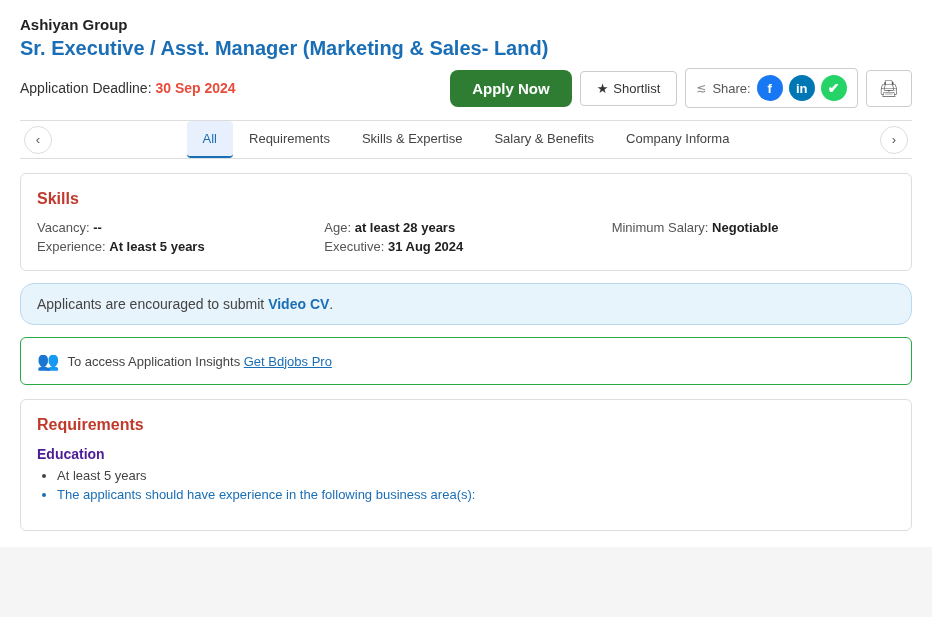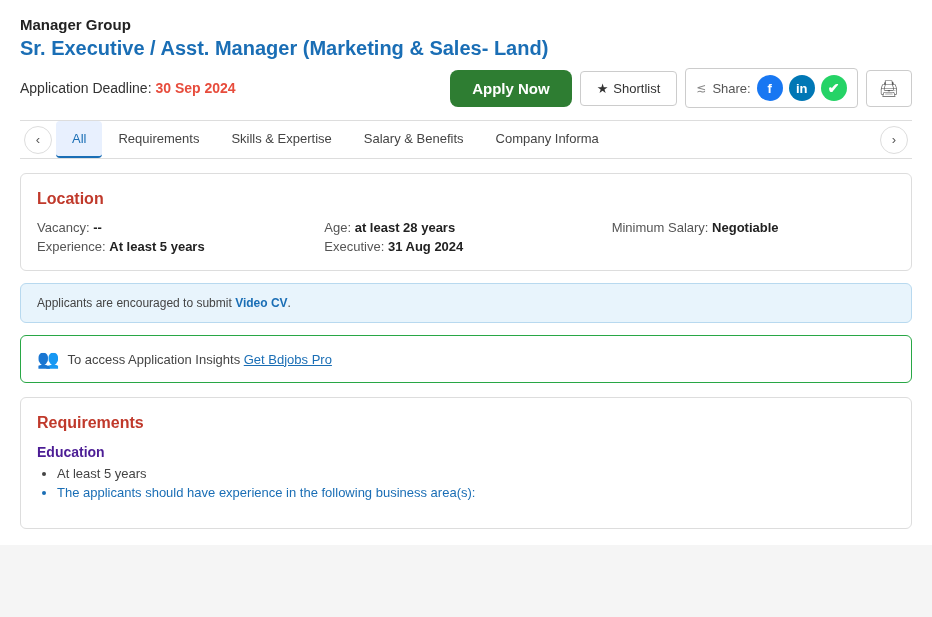--- a/index.html
+++ b/index.html
@@ -125,20 +125,21 @@
       justify-content: center;
       font-size: 13px;
       color: #555;
       flex-shrink: 0;
       margin: 4px;
     }
     .tabs-list {
       display: flex;
       overflow: hidden;
       flex: 1;
+      justify-content: center;
     }
     .tab-item {
       padding: 10px 16px;
       font-size: 13px;
       color: #444;
       cursor: pointer;
       white-space: nowrap;
       border-bottom: 2px solid transparent;
     }
     .tab-item.active {
@@ -169,24 +170,24 @@
       font-size: 13px;
       color: #555;
     }
     .summary-item strong {
       color: #222;
     }
     
     .video-cv-box {
       background: #e8f4fc;
       border: 1px solid #b8d9ef;
-      border-radius: 6px;
+      border-radius: 14px;
       padding: 12px 16px;
       margin-bottom: 12px;
-      font-size: 12px;
+      font-size: 14px;
       color: #444;
     }
     .video-cv-box strong {
       color: #1a6eb5;
     }
     
     .insights-box {
       border: 1px solid #28a745;
       border-radius: 6px;
       padding: 12px 16px;
@@ -236,21 +237,21 @@
     .req-list li.link-text {
       color: #1a6eb5;
     }
     .share-icon { color: #888; font-size: 12px; }
   </style>
 </head>
 <body>
 
 <div class="page-wrapper">
 
-  <div class="company-name">Manager Group</div>
+  <div class="company-name">Ashiyan Group</div>
 
   <div class="job-title">Sr. Executive / Asst. Manager (Marketing &amp; Sales- Land)</div>
 
   <div class="deadline-row">
     <div>
       <span>Application Deadline:</span>
       <span class="deadline-date">30 Sep 2024</span>
     </div>
     <div class="action-buttons">
       <button class="btn-apply">Apply Now</button>
@@ -275,21 +276,21 @@
       <div class="tab-item active">All</div>
       <div class="tab-item">Requirements</div>
       <div class="tab-item">Skills &amp; Expertise</div>
       <div class="tab-item">Salary &amp; Benefits</div>
       <div class="tab-item">Company Informa</div>
     </div>
     <button class="tab-nav-btn">›</button>
   </div>
 
   <div class="summary-box">
-    <div class="summary-title">Location</div>
+    <div class="summary-title">Skills</div>
     <div class="summary-grid">
       <div class="summary-item">
         <span>Vacancy: </span>
         <strong>--</strong>
       </div>
       <div class="summary-item">
         <span>Age: </span>
         <strong>at least 28 years</strong>
       </div>
       <div class="summary-item">

